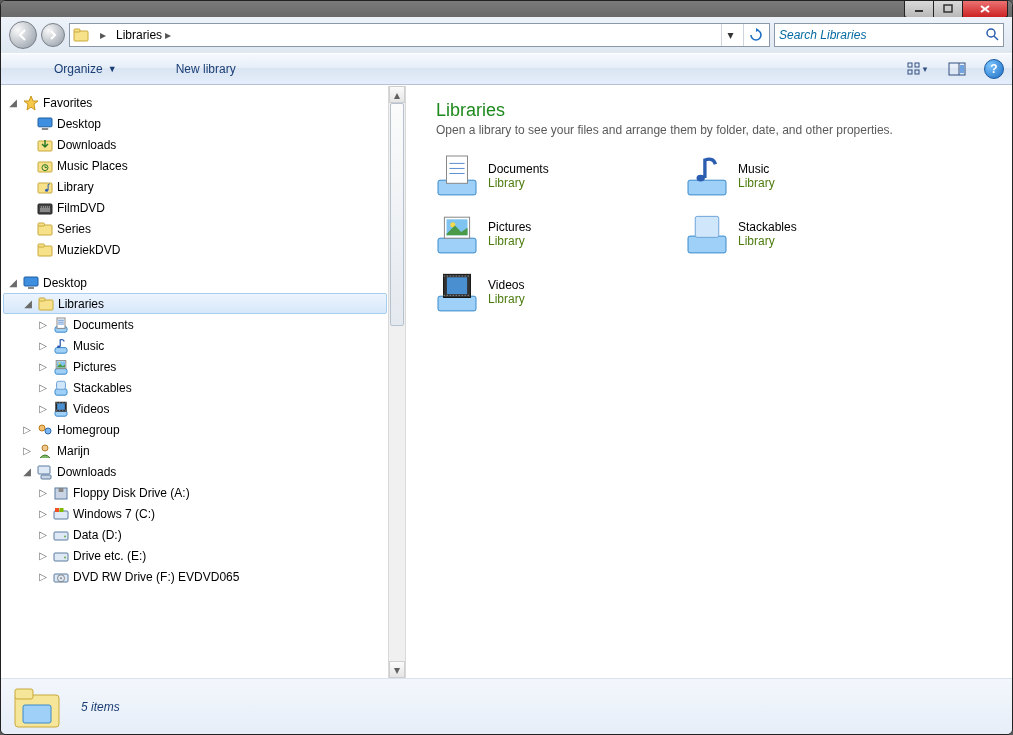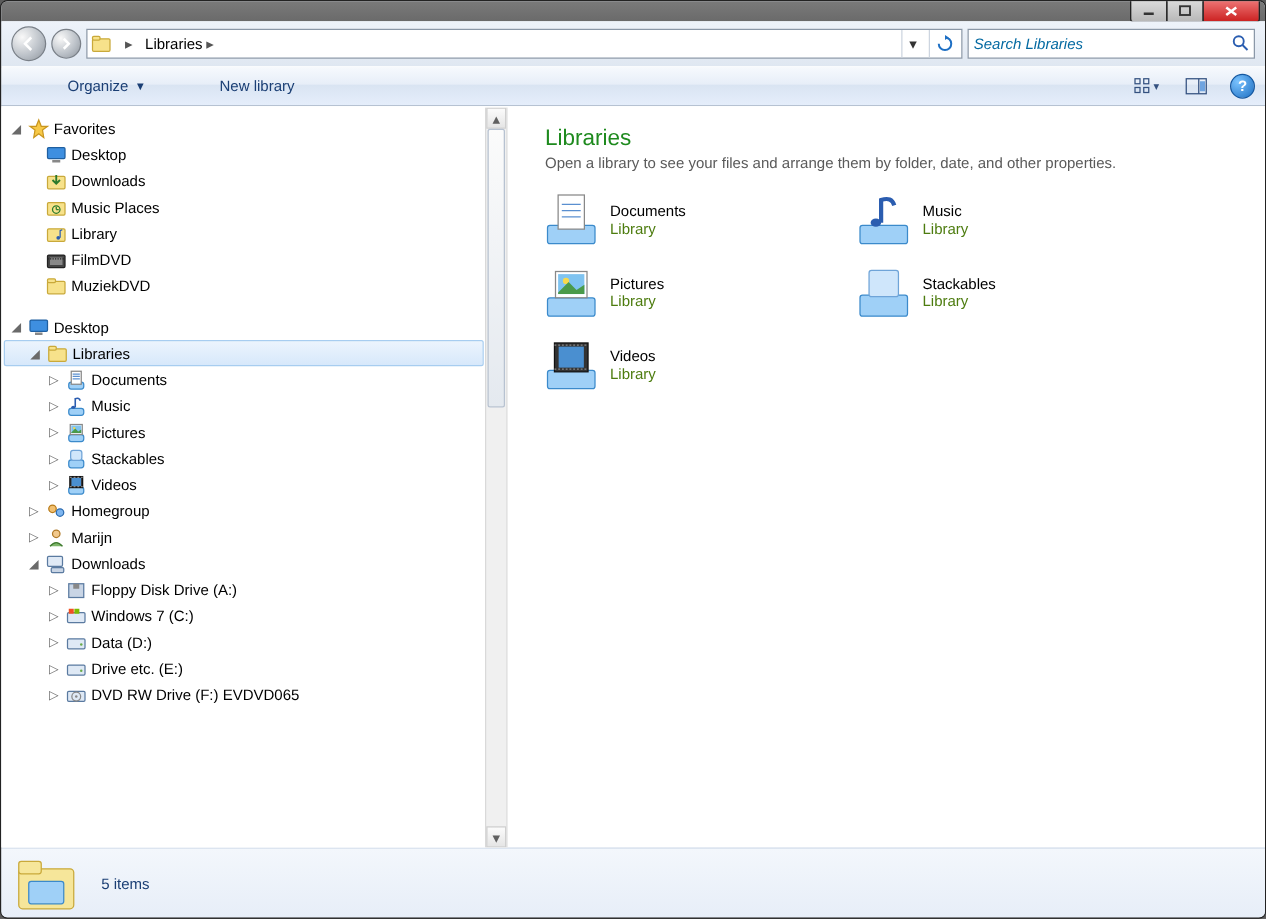--- a/index.html
+++ b/index.html
@@ -60,21 +60,21 @@
 .content { flex:1; padding: 14px 10px 10px 30px; overflow:auto; }
 .content h1 { font-size:18px; font-weight:normal; color:#1e8a1e; margin-bottom:2px; }
 .content .sub { color:#5a5a5a; margin-bottom:18px; }
 .lib-grid { display:grid; grid-template-columns: 250px 250px; row-gap:16px; column-gap:0px; }
 .lib-item { display:flex; align-items:center; gap:10px; }
 .lib-icon { width:42px; height:42px; display:flex; align-items:center; justify-content:center; }
 .lib-name { color:#000; }
 .lib-type { color:#4d7c0f; }
 
 
-.details-bar { height:56px; border-top:1px solid #d9e2ee; background: linear-gradient(#f3f7fc,#e7eef8); display:flex; align-items:center; padding:4px 10px; gap:16px; }
+.details-bar { height:56px; border-top:1px solid #d9e2ee; background: linear-gradient(#f3f7fc,#e7eef8); display:flex; align-items:center; padding:4px 10px; gap:16px;font-style:italic; }
 .details-bar .big-icon { width:54px; height:48px; display:flex; align-items:center; justify-content:center; }
 .details-text { color:#1a3e74; }
 
 
 svg { overflow: visible; }
 </style>
 </head>
 <body>
 
 <div class="window">
@@ -241,20 +241,30 @@
               <span class="tlabel">FilmDVD</span>
             </div>
             <div class="tree-row ind-1">
               <span class="exp"></span>
               <span class="ticon">
                 <svg width="16" height="16">
                   <rect x="1" y="4" width="14" height="10" rx="1" fill="#f7e28b" stroke="#c9a93a"></rect>
                   <rect x="1" y="2" width="6.4" height="3" rx="1" fill="#f7e28b" stroke="#c9a93a"></rect>
                 </svg>
               </span>
+              <span class="tlabel">Series</span>
+            </div>
+            <div class="tree-row ind-1">
+              <span class="exp"></span>
+              <span class="ticon">
+                <svg width="16" height="16">
+                  <rect x="1" y="4" width="14" height="10" rx="1" fill="#f7e28b" stroke="#c9a93a"></rect>
+                  <rect x="1" y="2" width="6.4" height="3" rx="1" fill="#f7e28b" stroke="#c9a93a"></rect>
+                </svg>
+              </span>
               <span class="tlabel">MuziekDVD</span>
             </div>
           </div>
 
         <div class="tree-gap"></div>
 
         <div class="tree-row">
           <span class="exp">◢</span>
           <span class="ticon">
               <svg width="16" height="16">

